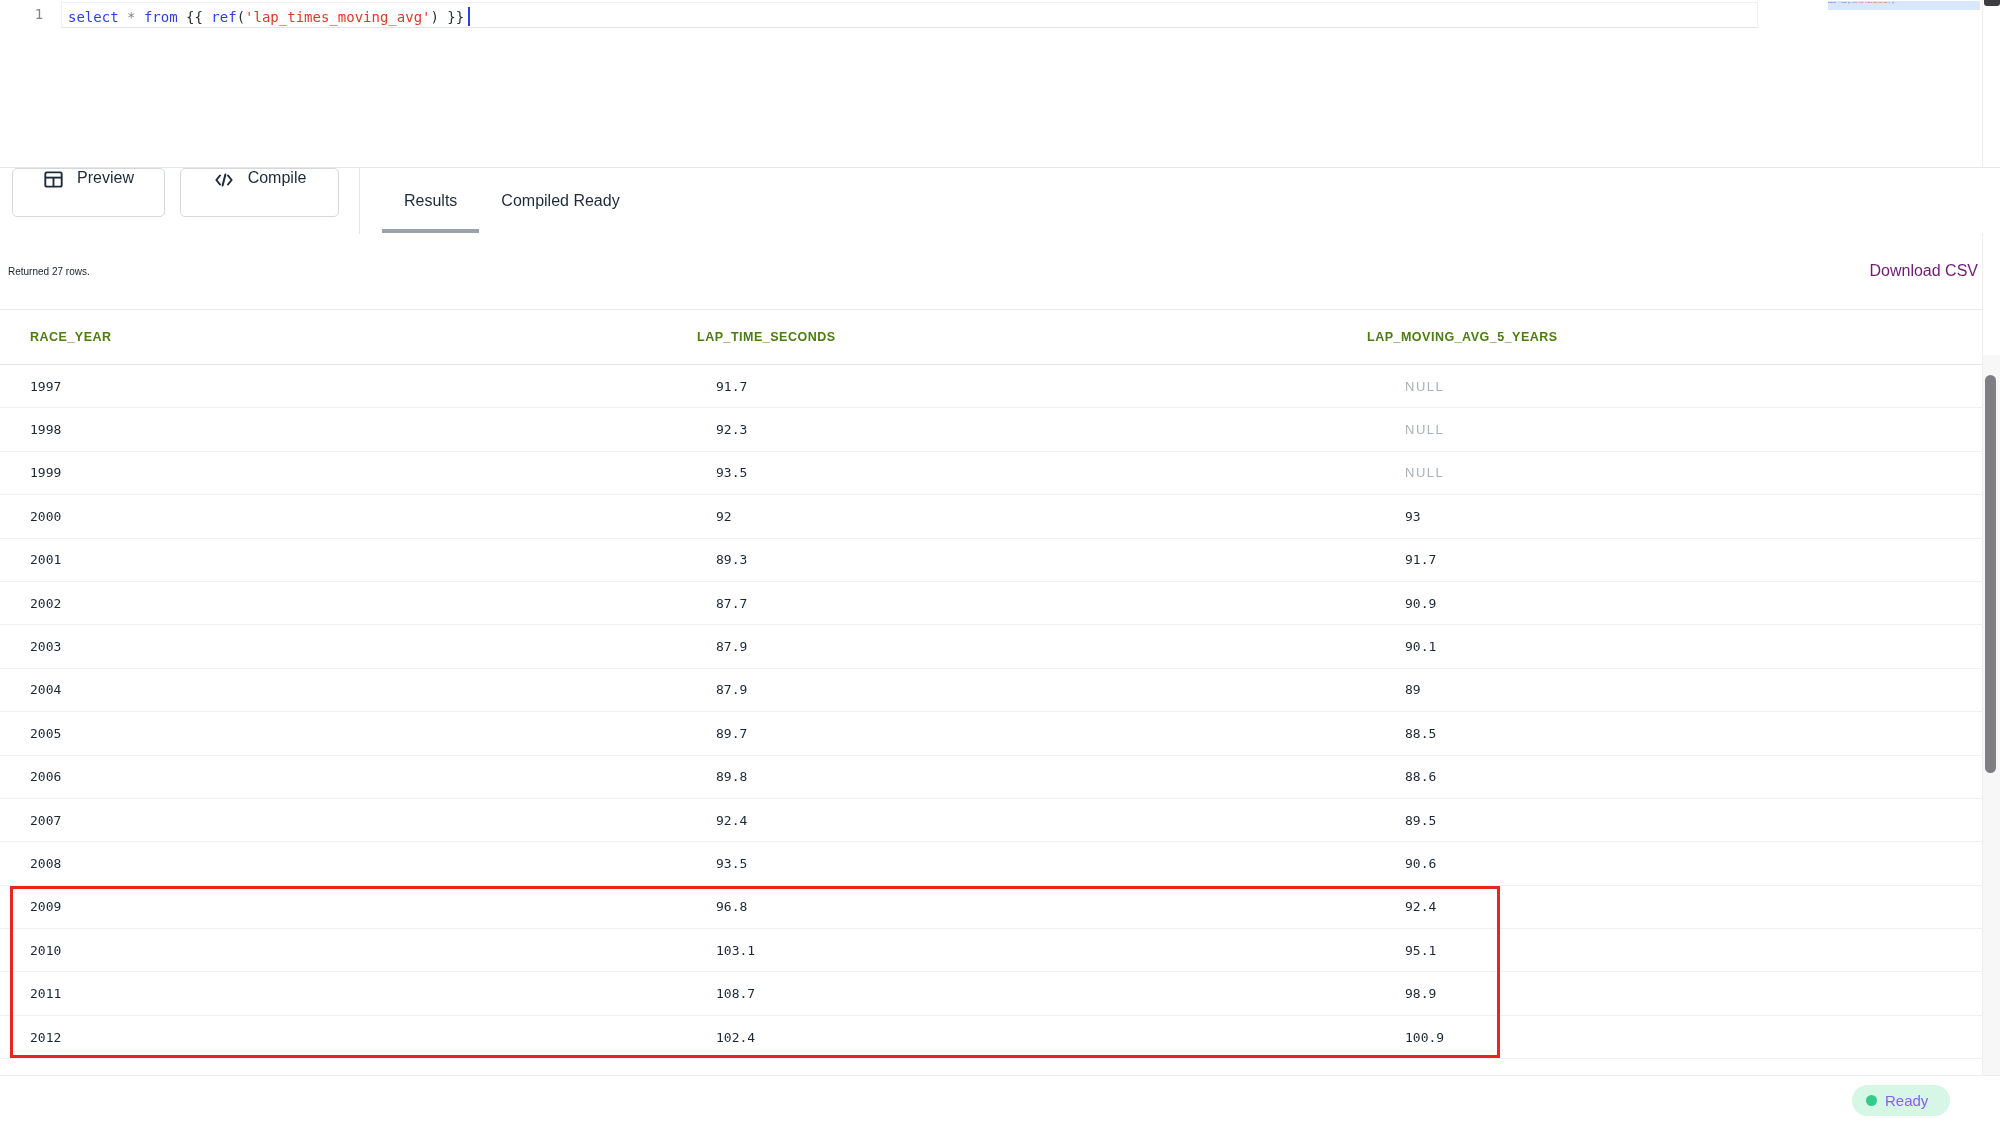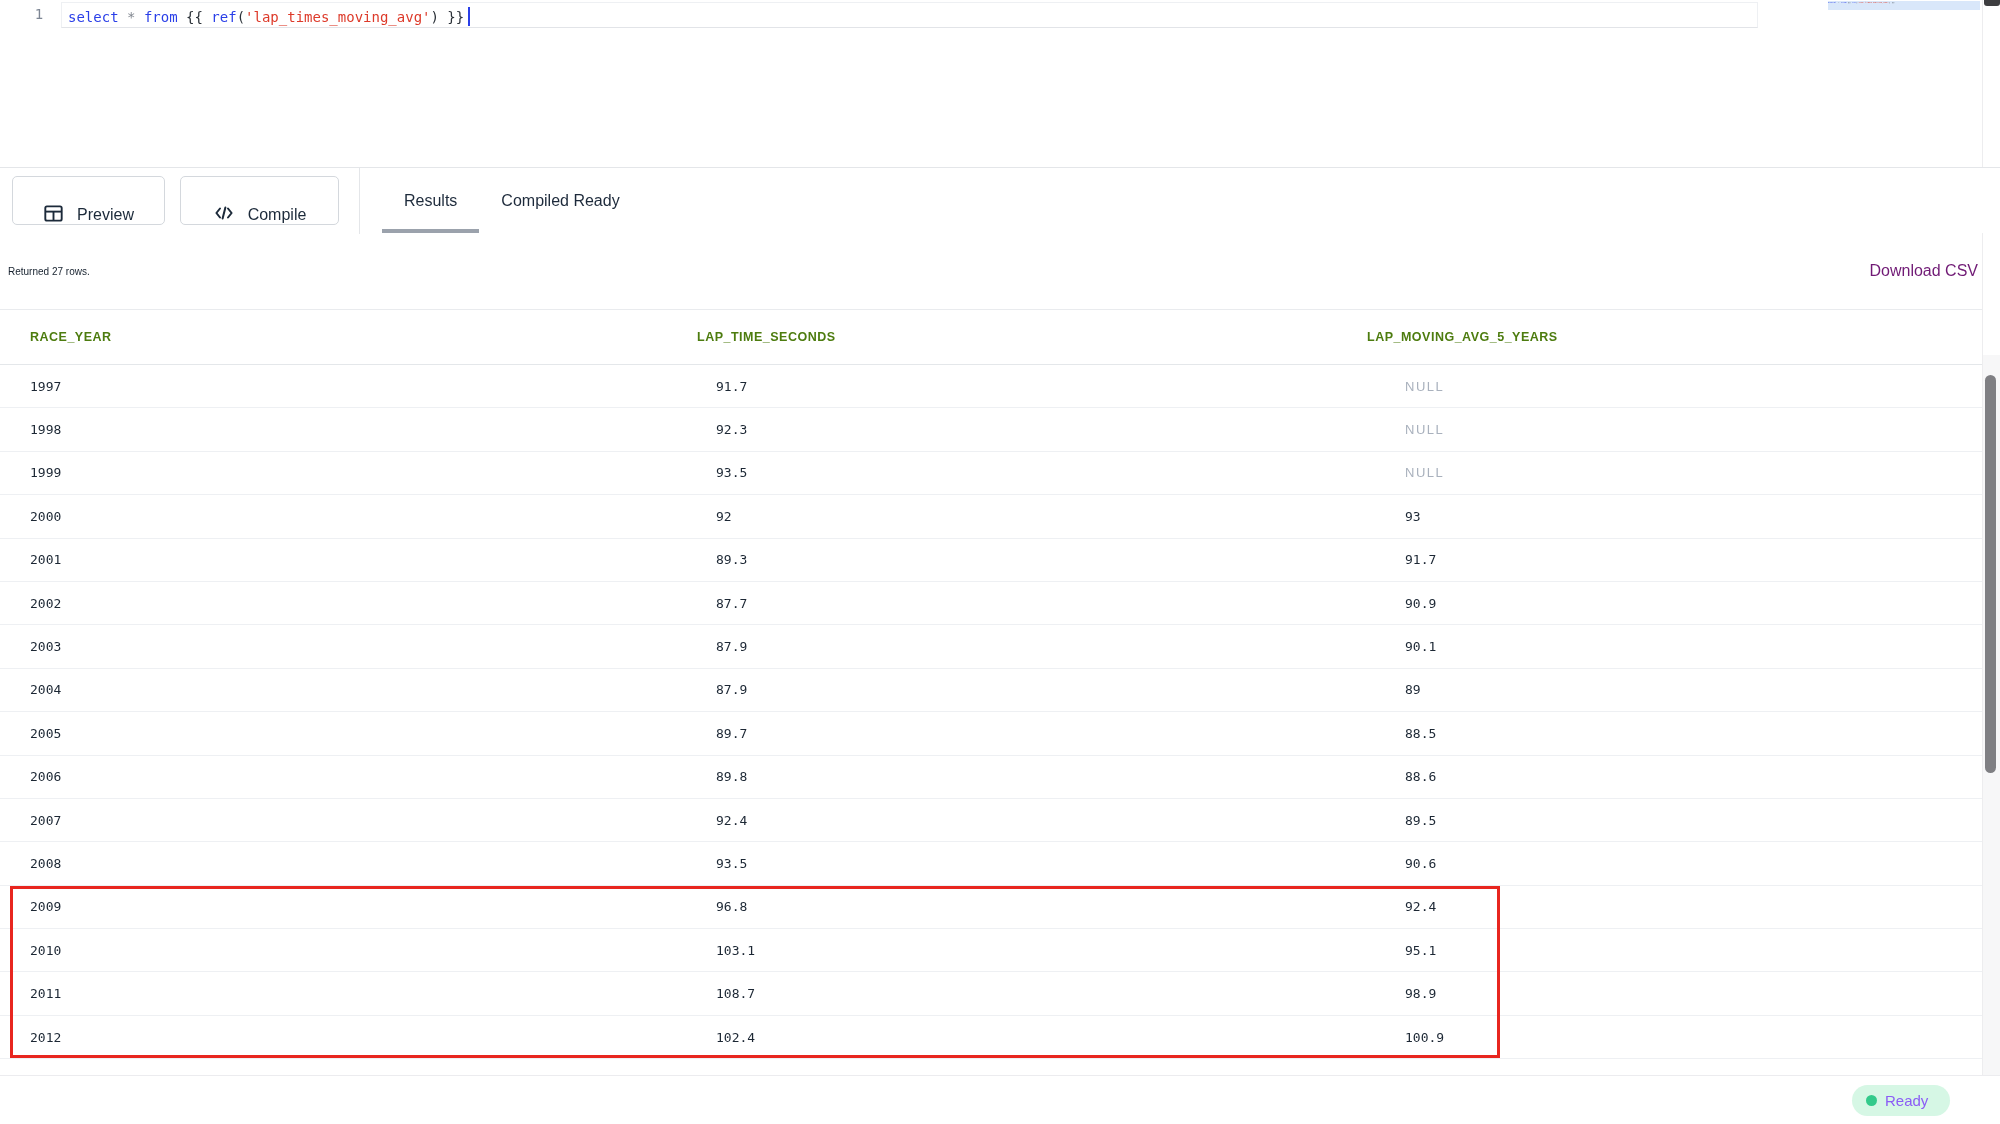--- a/index.html
+++ b/index.html
@@ -26,21 +26,21 @@
   .minimap{position:absolute;left:1828px;top:1px;width:152px;height:9px;background:#d9e7fa;overflow:hidden;}
   .minimap-inner{transform:scale(0.168);transform-origin:0 0;font:14px "DejaVu Sans Mono",monospace;
     white-space:pre;width:900px;}
   .page-vline{position:absolute;left:1982px;top:0;width:1px;height:1075px;background:#ededef;}
   .page-scroll-top{position:absolute;left:1984px;top:0;width:16px;height:6px;background:#3e3e40;
     border-radius:0 0 3px 3px;}
 
   
   .tabbar{position:absolute;left:0;top:167px;width:2000px;height:66px;background:#fff;
     border-top:1px solid #e4e6e9;box-sizing:border-box;}
-  .btn{position:absolute;top:8px;height:49px;display:flex;align-items:flex-end;justify-content:center;
+  .btn{position:absolute;top:0;height:49px;display:flex;align-items:flex-start;justify-content:center;
     gap:13px;border:1px solid #d4d8dd;border-radius:5px;background:#fff;
     font-size:16px;color:#1c2a3a;font-weight:500;cursor:pointer;box-sizing:border-box;}
   .btn-preview{left:12px;width:153px;}
   .btn-compile{left:180px;width:159px;}
   .tab-divider{position:absolute;left:359px;top:0;width:1px;height:66px;background:#e4e6e9;}
   .tabs{position:absolute;left:382px;top:0;height:66px;display:flex;}
   .tab{position:relative;height:66px;display:flex;align-items:center;padding:0 22px;
     font-size:16px;color:#1d2a3b;cursor:pointer;text-align:center;}
   .tab.active::after{content:"";position:absolute;left:0;right:0;bottom:1px;height:4px;background:#9ba2ac;}
 

